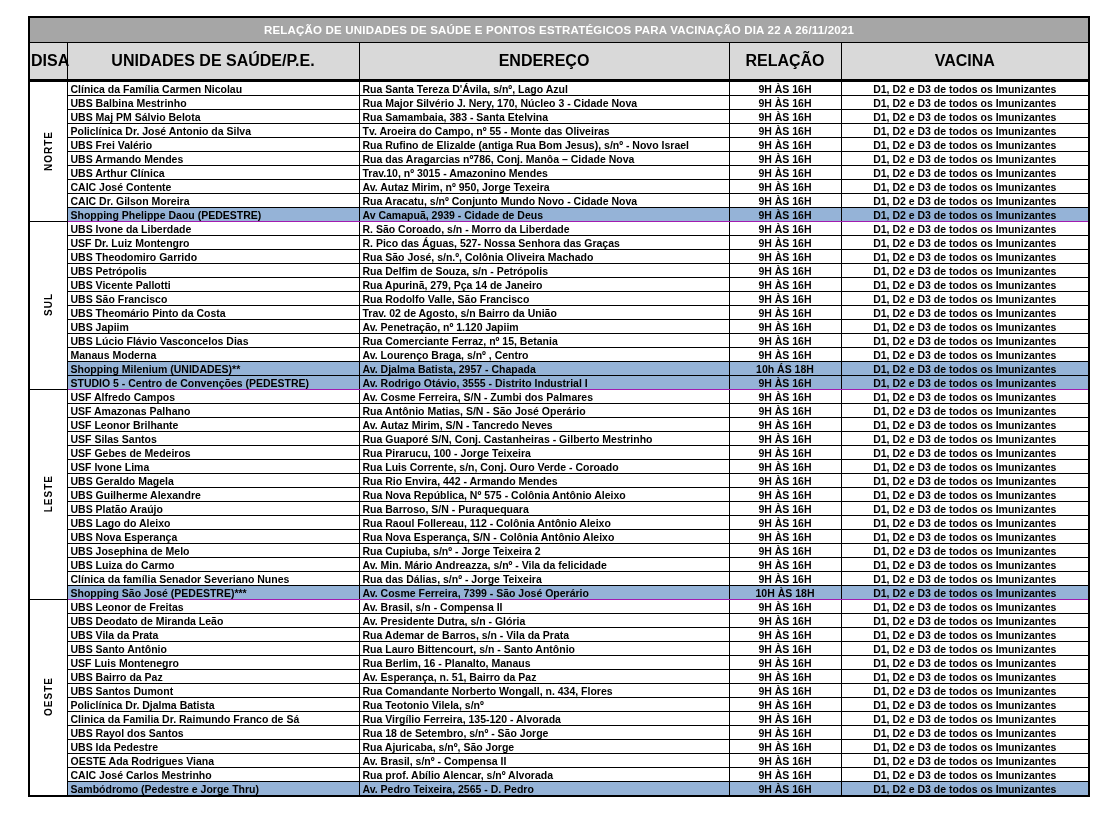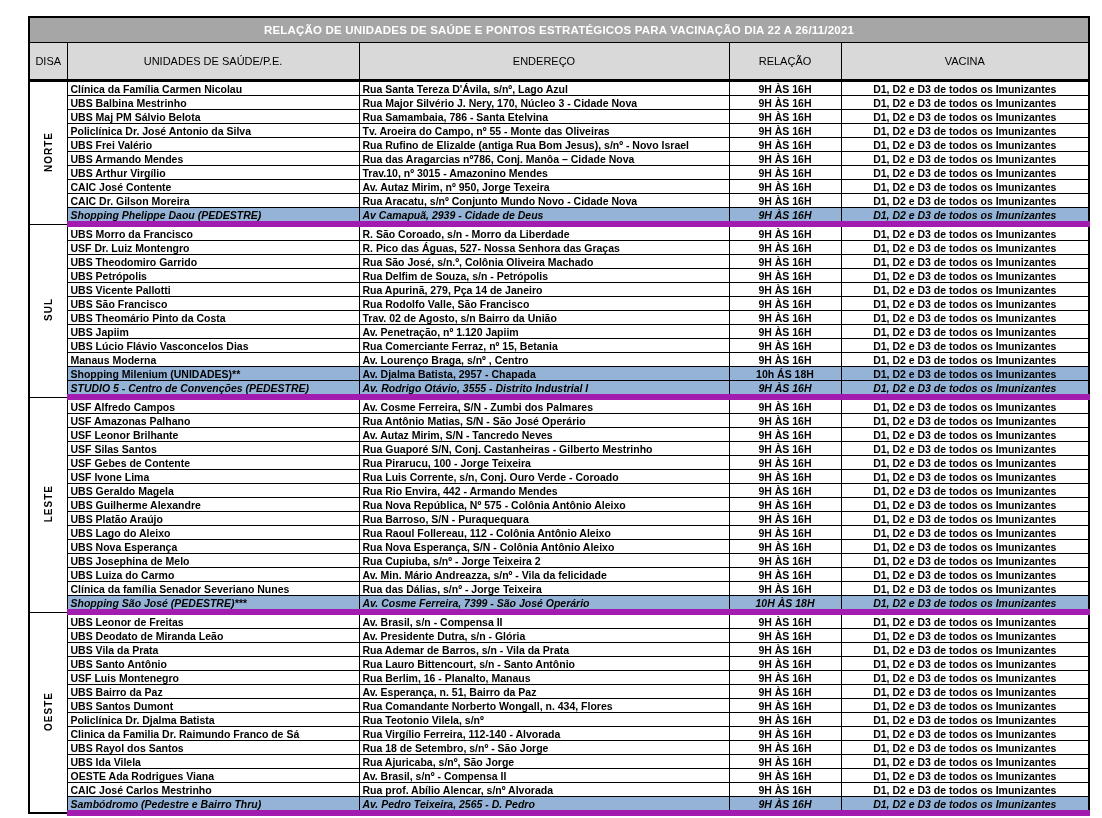--- a/index.html
+++ b/index.html
@@ -33,22 +33,22 @@
     font-size: 11.5px;
     font-weight: 700;
     height: 22px;
     text-align: center;
     letter-spacing: 0.2px;
     border-bottom: 2px solid #000000;
   }
   tr.head th {
     background: #d9d9d9;
     color: #000000;
-    font-size: 11px;
-    font-weight: 400;
+    font-size: 16px;
+    font-weight: 700;
     height: 34px;
     text-align: center;
     border-bottom: 3px solid #000000;
   }
   col.c-disa    { width: 38px; }
   col.c-unit    { width: 292px; }
   col.c-addr    { width: 370px; }
   col.c-hours   { width: 112px; }
   col.c-vaccine { width: 248px; }
   td {
@@ -70,21 +70,21 @@
   }
   td.disa span {
     display: inline-block;
     writing-mode: vertical-rl;
     transform: rotate(180deg);
     font-size: 10px;
     font-weight: 700;
     letter-spacing: 1px;
   }
   tr.hl td { background: #95b3d7; }
-  tr.sec-end td { border-bottom: 6px solid #a21caf; font-style: italic; }
+  tr.sec-end td { border-bottom: 1px solid #a21caf; }
 </style>
 </head>
 <body>
 
 <div class="page">
   <table class="units">
     <colgroup>
       <col class="c-disa">
       <col class="c-unit">
       <col class="c-addr">
@@ -112,21 +112,21 @@
           <td class="cell-vaccine">D1, D2 e D3 de todos os Imunizantes</td>
         </tr>
         <tr>
           <td class="cell-unit">UBS Balbina Mestrinho</td>
           <td class="cell-address">Rua Major Silvério J. Nery, 170, Núcleo 3 - Cidade Nova</td>
           <td class="cell-hours">9H ÀS 16H</td>
           <td class="cell-vaccine">D1, D2 e D3 de todos os Imunizantes</td>
         </tr>
         <tr>
           <td class="cell-unit">UBS Maj PM Sálvio Belota</td>
-          <td class="cell-address">Rua Samambaia, 786 - Santa Etelvina</td>
+          <td class="cell-address">Rua Samambaia, 383 - Santa Etelvina</td>
           <td class="cell-hours">9H ÀS 16H</td>
           <td class="cell-vaccine">D1, D2 e D3 de todos os Imunizantes</td>
         </tr>
         <tr>
           <td class="cell-unit">Policlínica Dr. José Antonio da Silva</td>
           <td class="cell-address">Tv. Aroeira do Campo, nº 55 - Monte das Oliveiras</td>
           <td class="cell-hours">9H ÀS 16H</td>
           <td class="cell-vaccine">D1, D2 e D3 de todos os Imunizantes</td>
         </tr>
         <tr>
@@ -135,21 +135,21 @@
           <td class="cell-hours">9H ÀS 16H</td>
           <td class="cell-vaccine">D1, D2 e D3 de todos os Imunizantes</td>
         </tr>
         <tr>
           <td class="cell-unit">UBS Armando Mendes</td>
           <td class="cell-address">Rua das Aragarcias nº786, Conj. Manôa – Cidade Nova</td>
           <td class="cell-hours">9H ÀS 16H</td>
           <td class="cell-vaccine">D1, D2 e D3 de todos os Imunizantes</td>
         </tr>
         <tr>
-          <td class="cell-unit">UBS Arthur Virgílio</td>
+          <td class="cell-unit">UBS Arthur Clínica</td>
           <td class="cell-address">Trav.10, nº 3015 - Amazonino Mendes</td>
           <td class="cell-hours">9H ÀS 16H</td>
           <td class="cell-vaccine">D1, D2 e D3 de todos os Imunizantes</td>
         </tr>
         <tr>
           <td class="cell-unit">CAIC José Contente</td>
           <td class="cell-address">Av. Autaz Mirim, nº 950, Jorge Texeira</td>
           <td class="cell-hours">9H ÀS 16H</td>
           <td class="cell-vaccine">D1, D2 e D3 de todos os Imunizantes</td>
         </tr>
@@ -160,21 +160,21 @@
           <td class="cell-vaccine">D1, D2 e D3 de todos os Imunizantes</td>
         </tr>
         <tr class="hl sec-end">
           <td class="cell-unit">Shopping Phelippe Daou (PEDESTRE)</td>
           <td class="cell-address">Av Camapuã, 2939 - Cidade de Deus</td>
           <td class="cell-hours">9H ÀS 16H</td>
           <td class="cell-vaccine">D1, D2 e D3 de todos os Imunizantes</td>
         </tr>
         <tr>
           <td class="disa" rowspan="12"><span>SUL</span></td>
-          <td class="cell-unit">UBS Morro da Francisco</td>
+          <td class="cell-unit">UBS Ivone da Liberdade</td>
           <td class="cell-address">R. São Coroado, s/n - Morro da Liberdade</td>
           <td class="cell-hours">9H ÀS 16H</td>
           <td class="cell-vaccine">D1, D2 e D3 de todos os Imunizantes</td>
         </tr>
         <tr>
           <td class="cell-unit">USF Dr. Luiz Montengro</td>
           <td class="cell-address">R. Pico das Águas, 527- Nossa Senhora das Graças</td>
           <td class="cell-hours">9H ÀS 16H</td>
           <td class="cell-vaccine">D1, D2 e D3 de todos os Imunizantes</td>
         </tr>
@@ -257,21 +257,21 @@
           <td class="cell-hours">9H ÀS 16H</td>
           <td class="cell-vaccine">D1, D2 e D3 de todos os Imunizantes</td>
         </tr>
         <tr>
           <td class="cell-unit">USF Silas Santos</td>
           <td class="cell-address">Rua Guaporé S/N, Conj. Castanheiras - Gilberto Mestrinho</td>
           <td class="cell-hours">9H ÀS 16H</td>
           <td class="cell-vaccine">D1, D2 e D3 de todos os Imunizantes</td>
         </tr>
         <tr>
-          <td class="cell-unit">USF Gebes de Contente</td>
+          <td class="cell-unit">USF Gebes de Medeiros</td>
           <td class="cell-address">Rua Pirarucu, 100 - Jorge Teixeira</td>
           <td class="cell-hours">9H ÀS 16H</td>
           <td class="cell-vaccine">D1, D2 e D3 de todos os Imunizantes</td>
         </tr>
         <tr>
           <td class="cell-unit">USF Ivone Lima</td>
           <td class="cell-address">Rua Luis Corrente, s/n, Conj. Ouro Verde - Coroado</td>
           <td class="cell-hours">9H ÀS 16H</td>
           <td class="cell-vaccine">D1, D2 e D3 de todos os Imunizantes</td>
         </tr>
@@ -373,49 +373,49 @@
           <td class="cell-vaccine">D1, D2 e D3 de todos os Imunizantes</td>
         </tr>
         <tr>
           <td class="cell-unit">Policlínica Dr. Djalma Batista</td>
           <td class="cell-address">Rua Teotonio Vilela, s/nº</td>
           <td class="cell-hours">9H ÀS 16H</td>
           <td class="cell-vaccine">D1, D2 e D3 de todos os Imunizantes</td>
         </tr>
         <tr>
           <td class="cell-unit">Clinica da Familia Dr. Raimundo Franco de Sá</td>
-          <td class="cell-address">Rua Virgílio Ferreira, 112-140 - Alvorada</td>
+          <td class="cell-address">Rua Virgílio Ferreira, 135-120 - Alvorada</td>
           <td class="cell-hours">9H ÀS 16H</td>
           <td class="cell-vaccine">D1, D2 e D3 de todos os Imunizantes</td>
         </tr>
         <tr>
           <td class="cell-unit">UBS Rayol dos Santos</td>
           <td class="cell-address">Rua 18 de Setembro, s/nº - São Jorge</td>
           <td class="cell-hours">9H ÀS 16H</td>
           <td class="cell-vaccine">D1, D2 e D3 de todos os Imunizantes</td>
         </tr>
         <tr>
-          <td class="cell-unit">UBS Ida Vilela</td>
+          <td class="cell-unit">UBS Ida Pedestre</td>
           <td class="cell-address">Rua Ajuricaba, s/nº, São Jorge</td>
           <td class="cell-hours">9H ÀS 16H</td>
           <td class="cell-vaccine">D1, D2 e D3 de todos os Imunizantes</td>
         </tr>
         <tr>
           <td class="cell-unit">OESTE Ada Rodrigues Viana</td>
           <td class="cell-address">Av. Brasil, s/nº - Compensa II</td>
           <td class="cell-hours">9H ÀS 16H</td>
           <td class="cell-vaccine">D1, D2 e D3 de todos os Imunizantes</td>
         </tr>
         <tr>
           <td class="cell-unit">CAIC José Carlos Mestrinho</td>
           <td class="cell-address">Rua prof. Abílio Alencar, s/nº Alvorada</td>
           <td class="cell-hours">9H ÀS 16H</td>
           <td class="cell-vaccine">D1, D2 e D3 de todos os Imunizantes</td>
         </tr>
         <tr class="hl sec-end">
-          <td class="cell-unit">Sambódromo (Pedestre e Bairro Thru)</td>
+          <td class="cell-unit">Sambódromo (Pedestre e Jorge Thru)</td>
           <td class="cell-address">Av. Pedro Teixeira, 2565 - D. Pedro</td>
           <td class="cell-hours">9H ÀS 16H</td>
           <td class="cell-vaccine">D1, D2 e D3 de todos os Imunizantes</td>
         </tr>
       </tbody>
   </table>
 </div>
 
 </body></html>

